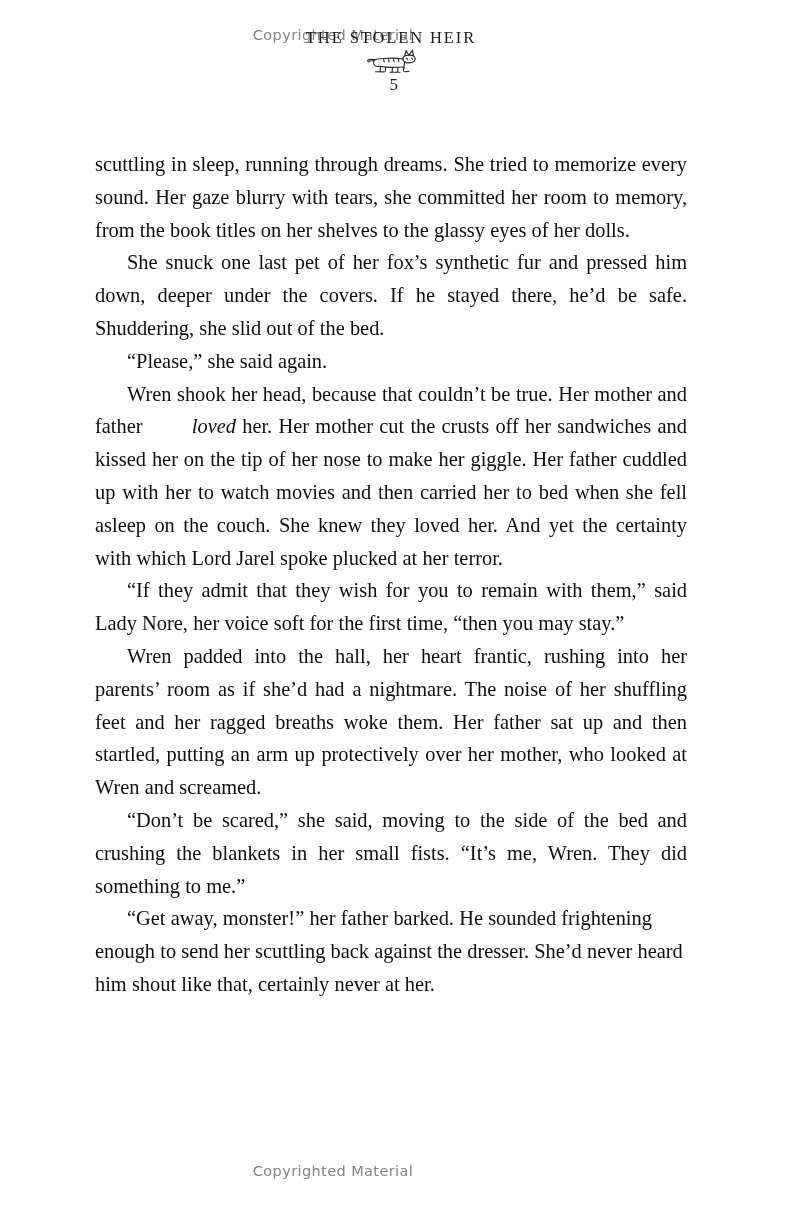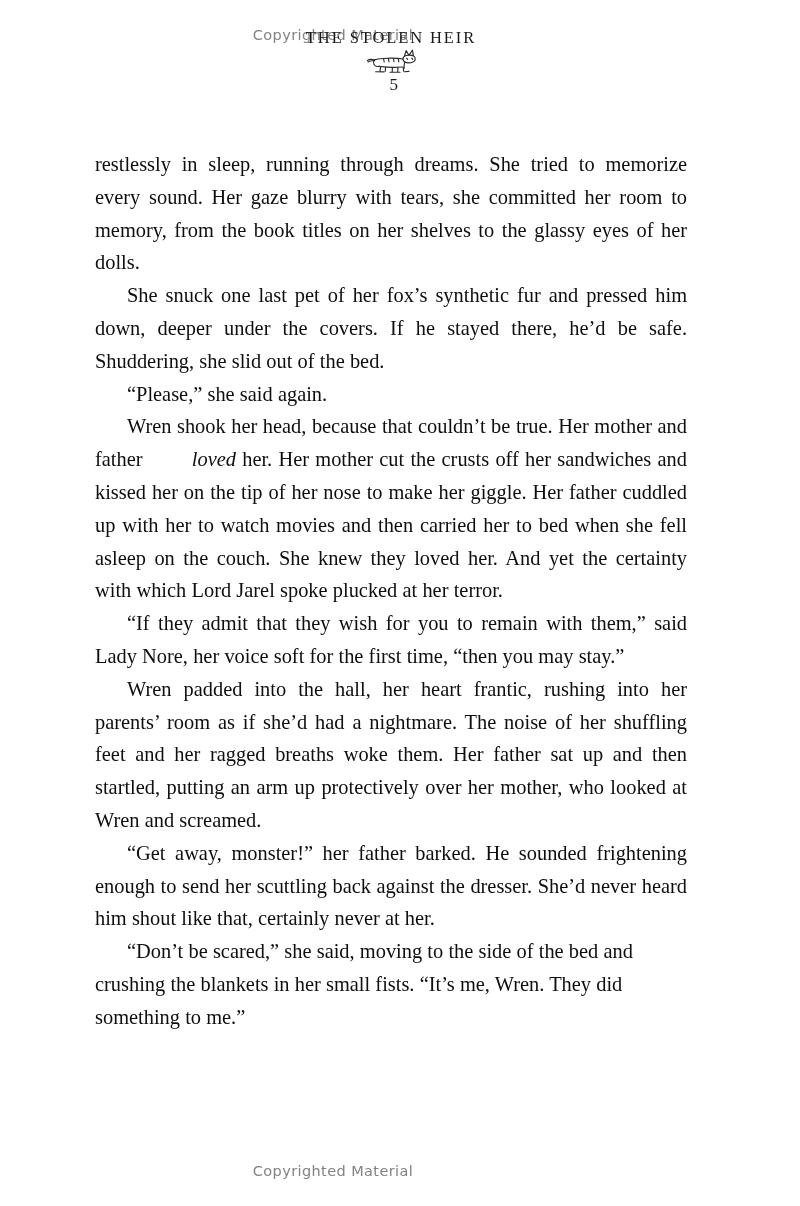--- a/index.html
+++ b/index.html
@@ -134,25 +134,25 @@
 
         <path d="M9.6 25.8 L18.0 25.9"></path>
         <path d="M24.0 26.2 L34.0 26.2"></path>
         <path d="M38.6 25.8 L43.0 25.4"></path>
       </svg>
     </span>
     <span class="runhead-page">5</span>
   </div>
 
   <div class="textblock">
-    <p class="para">restlessly in sleep, running through dreams. She tried to memorize every sound. Her gaze blurry with tears, she committed her room to memory, from the book titles on her shelves to the glassy eyes of her dolls.</p>
+    <p class="para">scuttling in sleep, running through dreams. She tried to memorize every sound. Her gaze blurry with tears, she committed her room to memory, from the book titles on her shelves to the glassy eyes of her dolls.</p>
     <p class="para indent">She snuck one last pet of her fox’s synthetic fur and pressed him down, deeper under the covers. If he stayed there, he’d be safe. Shuddering, she slid out of the bed.</p>
     <p class="para indent">“Please,” she said again.</p>
     <p class="para indent"><span>Wren shook her head, because that couldn’t be true. Her mother and father </span><span class="em">loved</span><span> her. Her mother cut the crusts off her sandwiches and kissed her on the tip of her nose to make her giggle. Her father cuddled up with her to watch movies and then carried her to bed when she fell asleep on the couch. She knew they loved her. And yet the certainty with which Lord Jarel spoke plucked at her terror.</span></p>
     <p class="para indent">“If they admit that they wish for you to remain with them,” said Lady Nore, her voice soft for the first time, “then you may stay.”</p>
     <p class="para indent">Wren padded into the hall, her heart frantic, rushing into her parents’ room as if she’d had a nightmare. The noise of her shuffling feet and her ragged breaths woke them. Her father sat up and then startled, putting an arm up protectively over her mother, who looked at Wren and screamed.</p>
+    <p class="para indent">“Don’t be scared,” she said, moving to the side of the bed and crushing the blankets in her small fists. “It’s me, Wren. They did something to me.”</p>
     <p class="para indent">“Get away, monster!” her father barked. He sounded frightening enough to send her scuttling back against the dresser. She’d never heard him shout like that, certainly never at her.</p>
-    <p class="para indent">“Don’t be scared,” she said, moving to the side of the bed and crushing the blankets in her small fists. “It’s me, Wren. They did something to me.”</p>
   </div>
 
   <div class="watermark watermark-bottom">Copyrighted Material</div>
 
 </div>
 
 </body></html>

